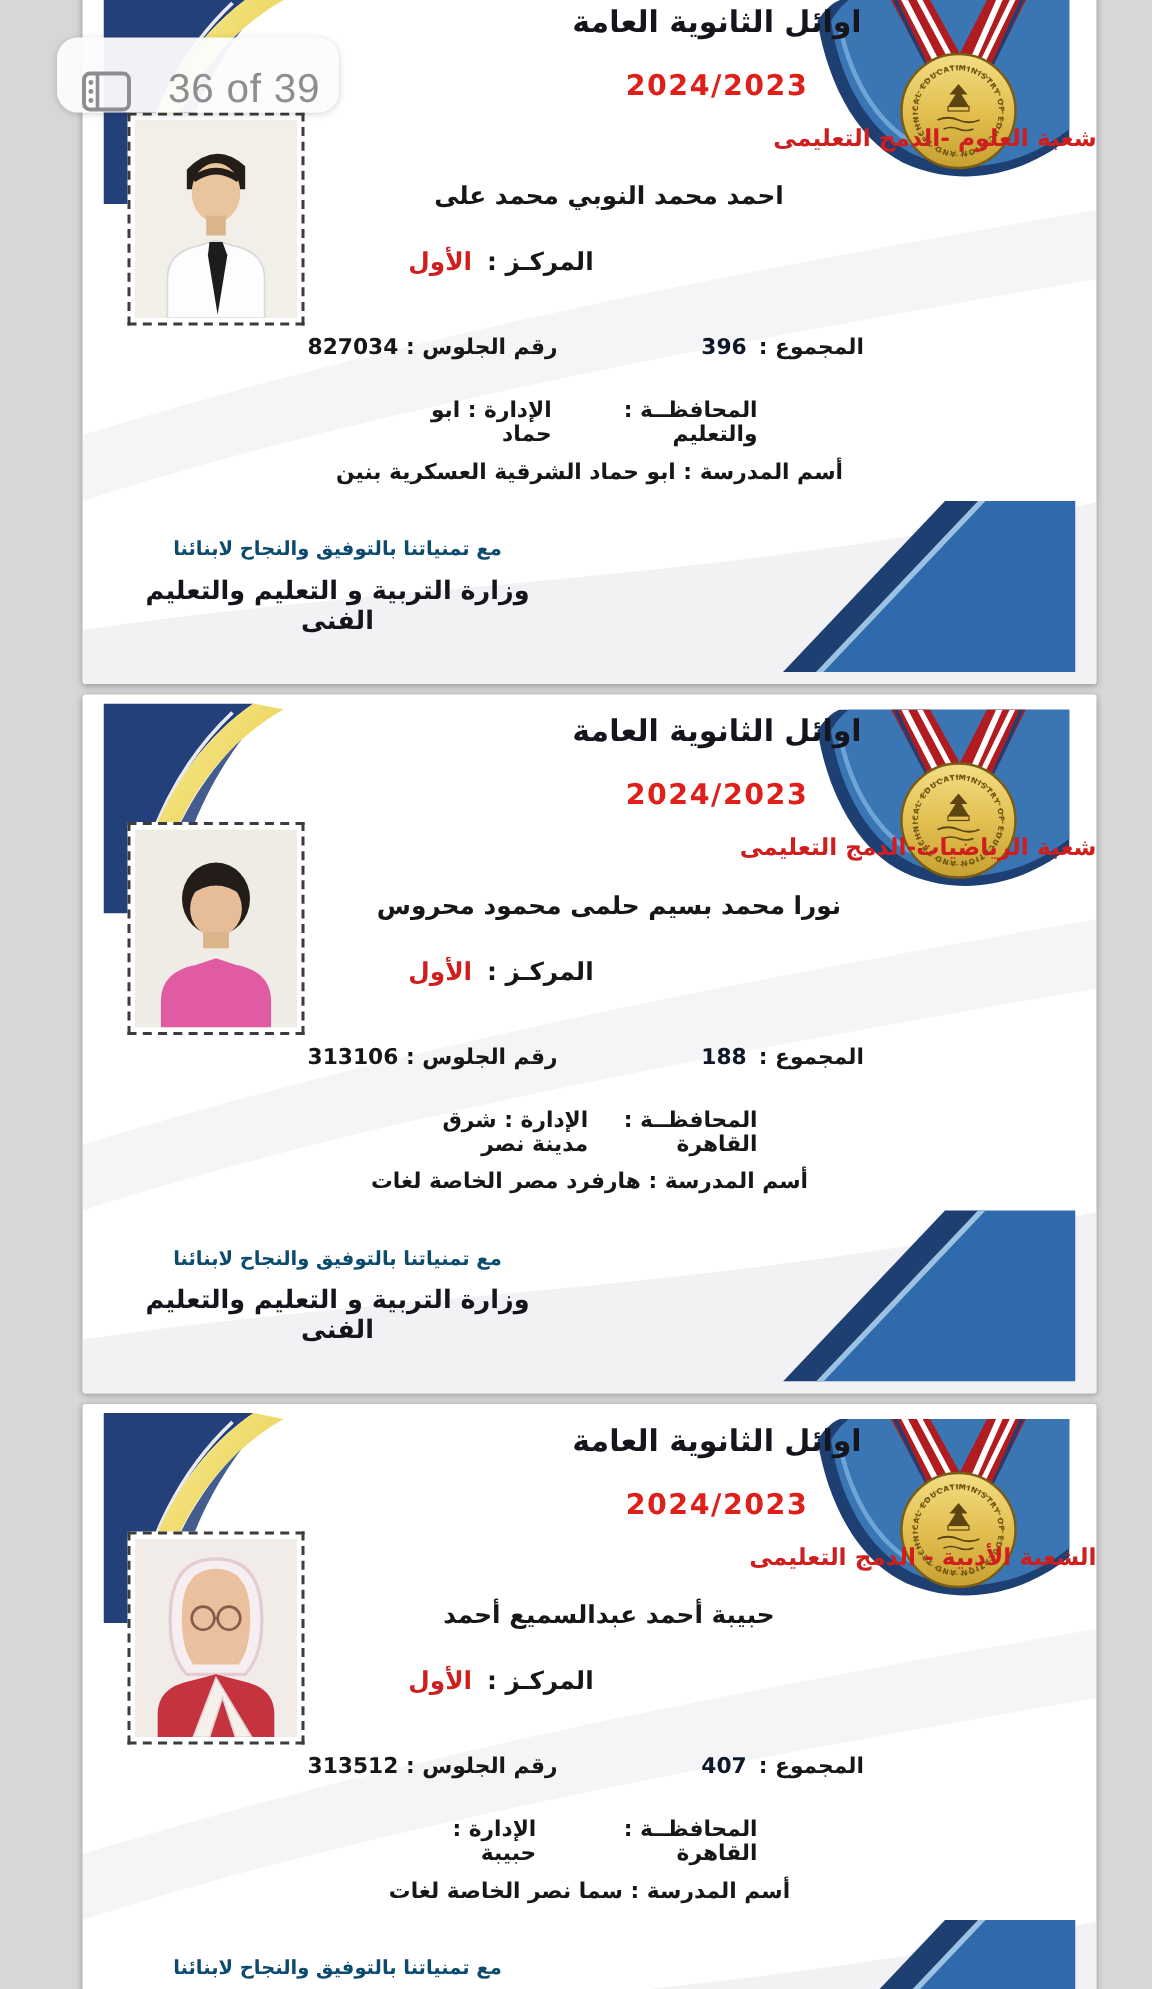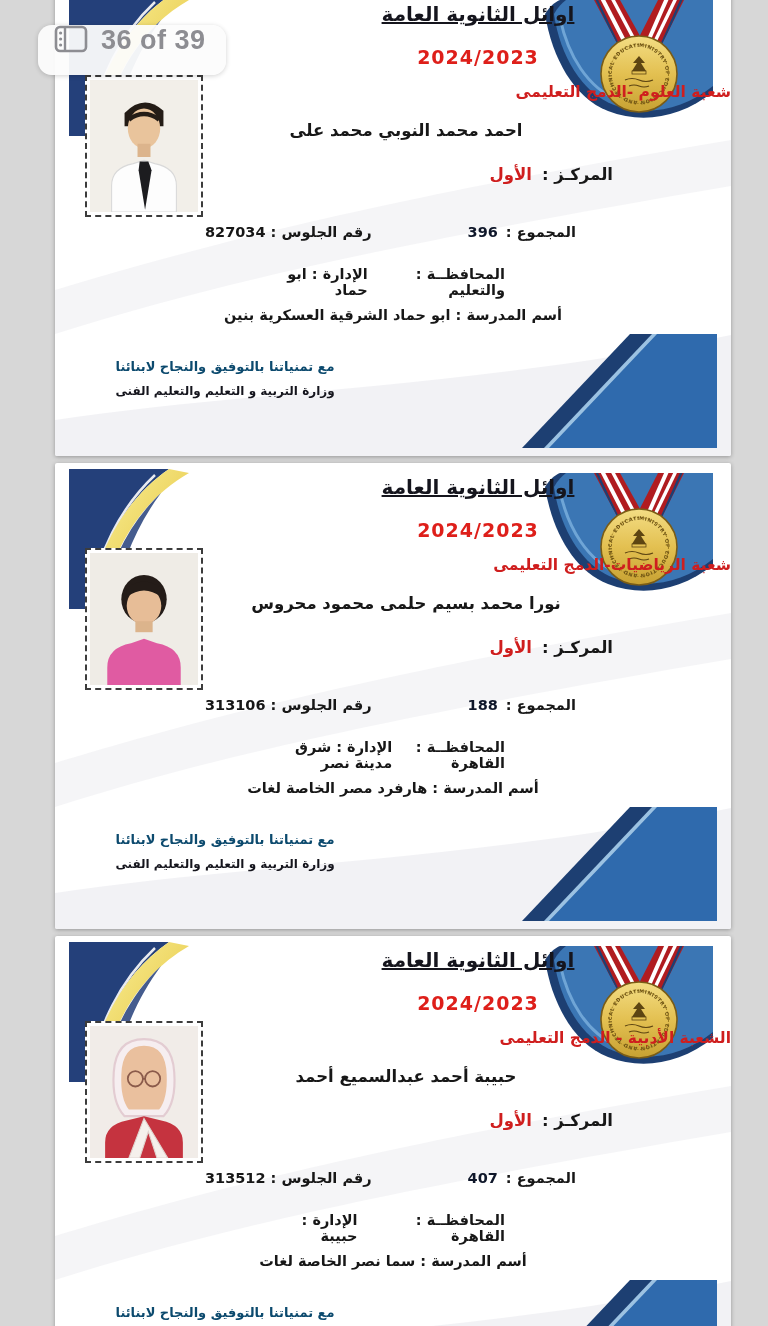--- a/index.html
+++ b/index.html
@@ -1,52 +1,52 @@
 <!DOCTYPE html>
 <html lang="ar"><head>
 <meta charset="utf-8">
 <style>
   html,body{margin:0;padding:0;background:#d7d7d7;}
   .page{position:relative;width:768px;height:1326px;overflow:hidden;background:#d7d7d7;
         font-family:"DejaVu Sans",sans-serif;}
   
   .counter-pill{position:absolute;left:38px;top:25px;width:188px;height:50px;z-index:60;
-    background:rgba(252,252,252,.95);border-radius:14px;display:flex;align-items:flex-start;
-    gap:13px;padding:0 0 0 16px;box-sizing:border-box;box-shadow:0 1px 5px rgba(0,0,0,.18);font-weight:bold;}
+    background:rgba(252,252,252,.95);border-radius:14px;display:flex;align-items:flex-end;
+    gap:24px;padding:0 0 0 16px;box-sizing:border-box;box-shadow:0 1px 5px rgba(0,0,0,.18);}
   .counter-pill svg{flex:0 0 auto;}
   .counter-text{font-size:27px;color:#8d8d92;font-family:"Liberation Sans",sans-serif;letter-spacing:.5px;}
   
   .stack{position:absolute;left:0;top:-10px;width:768px;}
   .card{position:relative;width:676px;height:466px;margin:0 0 7px 55px;background:#ffffff;
         border-radius:2px;box-shadow:0 1px 4px rgba(0,0,0,.30);overflow:hidden;}
   .card svg.bg-waves{position:absolute;left:0;top:0;z-index:0;}
   .corner-decor{position:absolute;left:14px;top:6px;z-index:1;}
   .medal-group{position:absolute;right:18px;top:10px;z-index:1;}
   .bottom-swoosh{position:absolute;right:14px;bottom:8px;z-index:1;}
   
   .content{position:absolute;inset:0;z-index:2;direction:rtl;color:#171717;}
   .hdr{position:absolute;top:12px;left:0;right:0;text-align:center;padding-left:170px;box-sizing:border-box;}
-  .hdr .t{font-size:20px;font-weight:bold;color:#15151d;text-decoration:underline;}
+  .hdr .t{font-size:20px;font-weight:bold;color:#15151d;}
   .hdr .y{font-size:19px;font-weight:bold;color:#de1f1a;margin-top:20px;letter-spacing:1px;}
   .hdr .s{font-size:15.5px;font-weight:bold;color:#cf1e1e;margin-top:15px;text-align:right;}
   .name{position:absolute;top:131px;left:0;right:0;text-align:center;padding-left:26px;
         font-size:16.5px;font-weight:bold;}
-  .rank{position:absolute;top:175px;left:0;right:0;text-align:right;padding-right:118px;
+  .rank{position:absolute;top:175px;left:0;right:0;text-align:center;padding-right:118px;
         font-size:16.5px;font-weight:bold;}
   .rank .v{color:#cf1e1e;margin-right:10px;}
   .row{position:absolute;left:0;right:0;display:flex;justify-content:space-between;
        font-size:14.5px;font-weight:bold;box-sizing:border-box;}
   .row .v-red{color:#0f172a;margin-right:8px;}
   .row1{top:234px;padding:0 155px 0 150px;}
   .row2{top:276px;padding:0 226px 0 205px;}
   .school-row{position:absolute;top:317px;left:0;right:0;text-align:center;
        font-size:14.5px;font-weight:bold;}
   .footer{position:absolute;left:30px;width:280px;top:369px;text-align:center;}
   .footer .wish{font-size:13px;font-weight:bold;color:#0c4a6e;}
-  .footer .min{font-size:12px;font-weight:bold;color:#15151d;margin-top:10px;}
+  .footer .min{font-size:17px;font-weight:bold;color:#15151d;margin-top:10px;}
   
   .photo{position:absolute;left:30px;top:85px;width:118px;height:142px;z-index:3;
          background:#fff;border:2px dashed #3c3c3c;padding:3px;box-sizing:border-box;}
   .photo svg{display:block;width:100%;height:100%;}
 </style>
 </head>
 <body>
 
 <svg width="0" height="0" style="position:absolute" aria-hidden="true">
   <defs>

